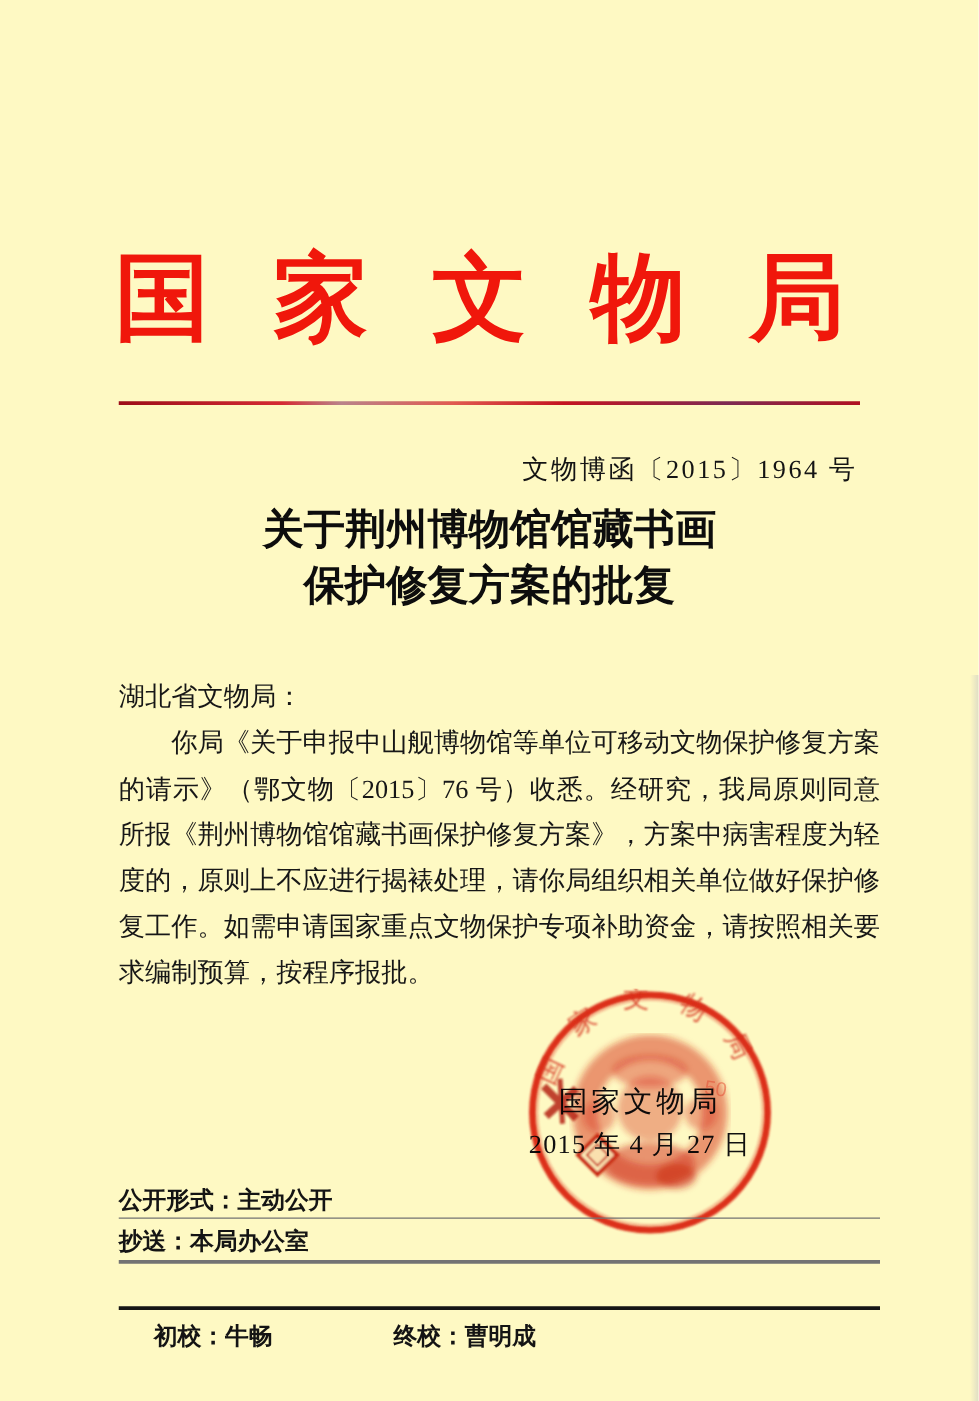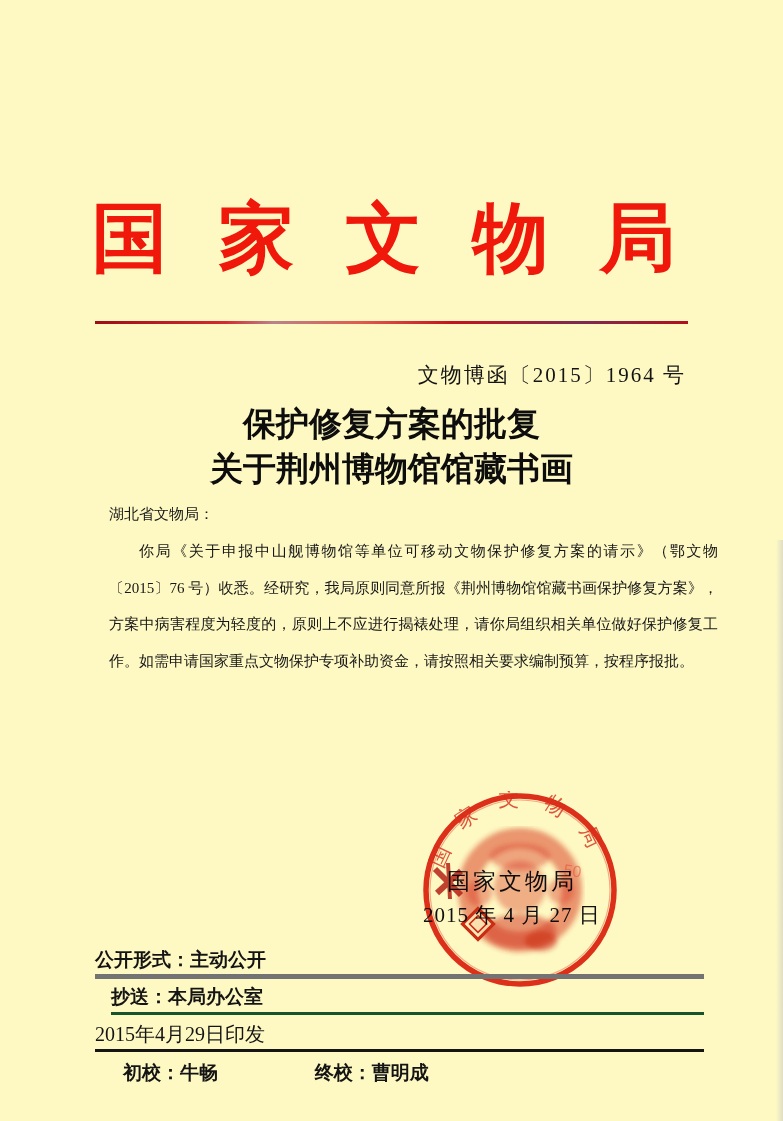--- a/index.html
+++ b/index.html
@@ -22,45 +22,44 @@
   .doc-number {
     position:absolute; top:349px; right:97px;
     font-size:21px; letter-spacing:2px; color:#141414; white-space:nowrap;margin-top:12px;
   }
   .subject {
     position:absolute; top:402px; left:0; width:100%;
     text-align:center; font-weight:700; font-size:33px; line-height:45px;
     color:#0d0d0d;
   }
   .body-block {
-    position:absolute; top:496px; left:95px; width:609px;
-    font-size:15px; line-height:36.8px; text-align:justify;
+    position:absolute; top:539px; left:95px; width:609px;
+    font-size:21px; line-height:36.8px; text-align:justify;
     color:#171717;
-    margin-left:14px;
   }
   .body-block p { margin:0; }
   .body-block p.indent { text-indent:2em;font-family:Liberation Serif, serif; }
   .sig-agency {
     position:absolute; left:447px; top:866px; font-size:23px;
     letter-spacing:3px; color:#101010; white-space:nowrap; z-index:1;
   }
   .sig-date {
     position:absolute; left:423px; top:901px; font-size:21px;
     letter-spacing:1px; color:#101010; white-space:nowrap; z-index:1;
   }
   .seal {
     position:absolute; left:421px; top:791px; width:198px; height:198px;
     mix-blend-mode:multiply; opacity:.95; z-index:2; pointer-events:none;
   }
   .footer {
     position:absolute; left:95px; top:947px; width:609px; font-size:19px;
     color:#141414; z-index:3;
   }
-  .f-row1 { height:24px; font-weight:700; border-bottom:5px solid #737373; padding-bottom:3px; }
-  .f-row2 { height:28px; font-weight:700; border-bottom:3px solid #14532d; padding-top:5px;margin-left:16px; }
+  .f-row1 { height:24px; font-weight:700; border-bottom:1px solid #737373; padding-bottom:3px; }
+  .f-row2 { height:28px; font-weight:700; border-bottom:3px solid #737373; padding-top:5px; }
   .f-row3 { height:28px; border-bottom:3px solid #151515; padding-top:6px;
             display:flex; justify-content:space-between; font-size:20px; }
   .f-row4 { padding-top:8px; font-weight:700;margin-left:28px; }
   .f-row4 .final-proof { margin-left:92px; }
   .edge-shadow {
     position:absolute; right:0; top:540px; width:7px; height:581px;
     background:linear-gradient(to left,#c6c6c6,rgba(255,255,255,0)); opacity:.55;
   }
 </style>
 </head>
@@ -68,22 +67,22 @@
 
 <div class="page">
 
   <div class="agency-title">国 家 文 物 局</div>
 
   <div class="red-divider"></div>
 
   <div class="doc-number">文物博函〔2015〕1964 号</div>
 
   <div class="subject">
+    <div>关于荆州博物馆馆藏书画</div>
     <div>保护修复方案的批复</div>
-    <div>关于荆州博物馆馆藏书画</div>
   </div>
 
   <div class="body-block">
     <p>湖北省文物局：</p>
     <p class="indent">你局《关于申报中山舰博物馆等单位可移动文物保护修复方案的请示》（鄂文物〔2015〕76 号）收悉。经研究，我局原则同意所报《荆州博物馆馆藏书画保护修复方案》，方案中病害程度为轻度的，原则上不应进行揭裱处理，请你局组织相关单位做好保护修复工作。如需申请国家重点文物保护专项补助资金，请按照相关要求编制预算，按程序报批。</p>
   </div>
 
   <div class="sig-agency">国家文物局</div>
   <div class="sig-date">2015 年 4 月 27 日</div>
 
@@ -130,21 +129,20 @@
   </svg>
 
   <div class="footer">
     <div class="f-row1">
       <span>公开形式：</span><span>主动公开</span>
     </div>
     <div class="f-row2">
       <span>抄送：</span><span>本局办公室</span>
     </div>
     <div class="f-row3">
-      <span>2015年4月29日印发</span>
     </div>
     <div class="f-row4">
       <span>初校：</span><span>牛畅</span>
       <span class="final-proof">终校：</span><span>曹明成</span>
     </div>
   </div>
 
   <div class="edge-shadow"></div>
 </div>
 

